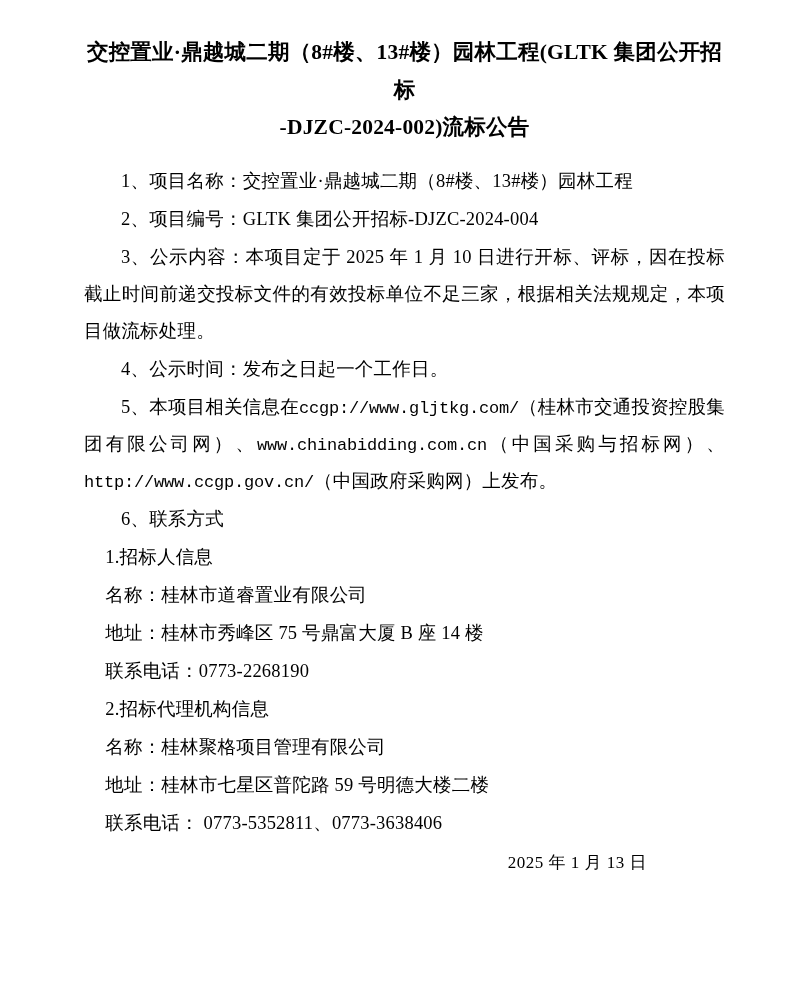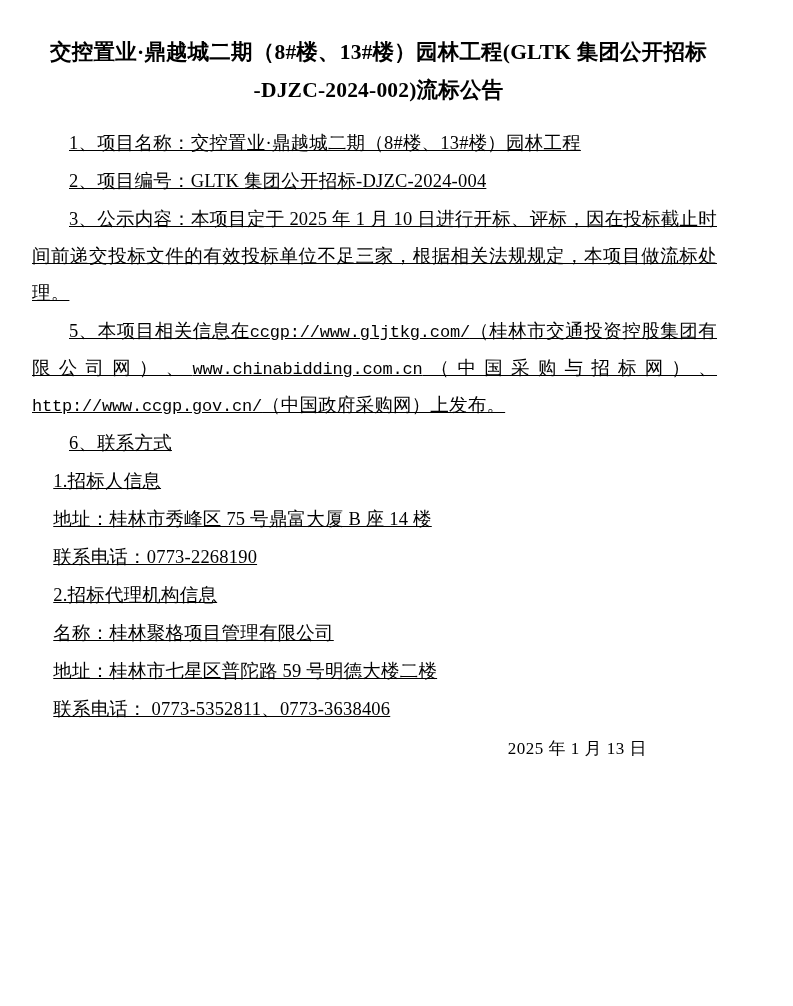--- a/index.html
+++ b/index.html
@@ -11,45 +11,44 @@
     width: 793px;
     height: 1006px;
     font-family: "Liberation Serif", "DejaVu Serif", serif;
     color: #000000;
     overflow: hidden;
   }
   .page {
     width: 793px;
     height: 770px;
     box-sizing: border-box;
-    padding: 34px 68px 0 32px;
+    padding: 34px 68px 0 84px;
     position: relative;
   }
   .doc-title {
     font-family: "Liberation Serif", "DejaVu Serif", serif;
     font-size: 21.5px;
     font-weight: bold;
     line-height: 1.75;
     text-align: center;
     letter-spacing: 0.2px;
     margin: 0 0 16px 0;
   }
   .doc-title .line2 {
     display: block;
   }
   .body-block {
     font-size: 18.5px;
     line-height: 2.0;
   }
   p.para {
-    margin: 0 8px 1px 0;
+    margin: 0 0 1px 0;
     text-align: justify;
     text-justify: inter-ideograph;
     letter-spacing: 0.2px;
-    text-decoration: underline;
   }
   p.indent2 {
     text-indent: 2em;
   }
   .mono {
     font-family: "Liberation Mono", "DejaVu Sans Mono", monospace;
     font-size: 17px;
     letter-spacing: -0.2px;
   }
   .sub-item {
@@ -71,26 +70,28 @@
   <h1 class="doc-title">
     <span>交控置业·鼎越城二期（8#楼、13#楼）园林工程(GLTK 集团公开招标</span>
     <span class="line2">-DJZC-2024-002)流标公告</span>
   </h1>
 
   <div class="body-block">
 
     <p class="para indent2">1、项目名称：交控置业·鼎越城二期（8#楼、13#楼）园林工程</p>
     <p class="para indent2">2、项目编号：GLTK 集团公开招标-DJZC-2024-004</p>
     <p class="para indent2">3、公示内容：本项目定于 2025 年 1 月 10 日进行开标、评标，因在投标截止时间前递交投标文件的有效投标单位不足三家，根据相关法规规定，本项目做流标处理。</p>
+    <p class="para indent2">4、公示时间：发布之日起一个工作日。</p>
 
     <p class="para indent2"><span>5、本项目相关信息在</span><span class="mono">ccgp://www.gljtkg.com/</span><span>（桂林市交通投资控股集团有限公司网）、</span><span class="mono">www.chinabidding.com.cn</span><span>（中国采购与招标网）、</span><span class="mono">http://www.ccgp.gov.cn/</span><span>（中国政府采购网）上发布。</span></p>
 
     <p class="para indent2">6、联系方式</p>
 
     <p class="para sub-item">1.招标人信息</p>
+    <p class="para sub-item">名称：桂林市道睿置业有限公司</p>
     <p class="para sub-item">地址：桂林市秀峰区 75 号鼎富大厦 B 座 14 楼</p>
     <p class="para sub-item">联系电话：0773-2268190</p>
 
     <p class="para sub-item">2.招标代理机构信息</p>
     <p class="para sub-item">名称：桂林聚格项目管理有限公司</p>
     <p class="para sub-item">地址：桂林市七星区普陀路 59 号明德大楼二楼</p>
     <p class="para sub-item">联系电话： 0773-5352811、0773-3638406</p>
 
     <p class="date-line">2025 年 1 月 13 日</p>
 

